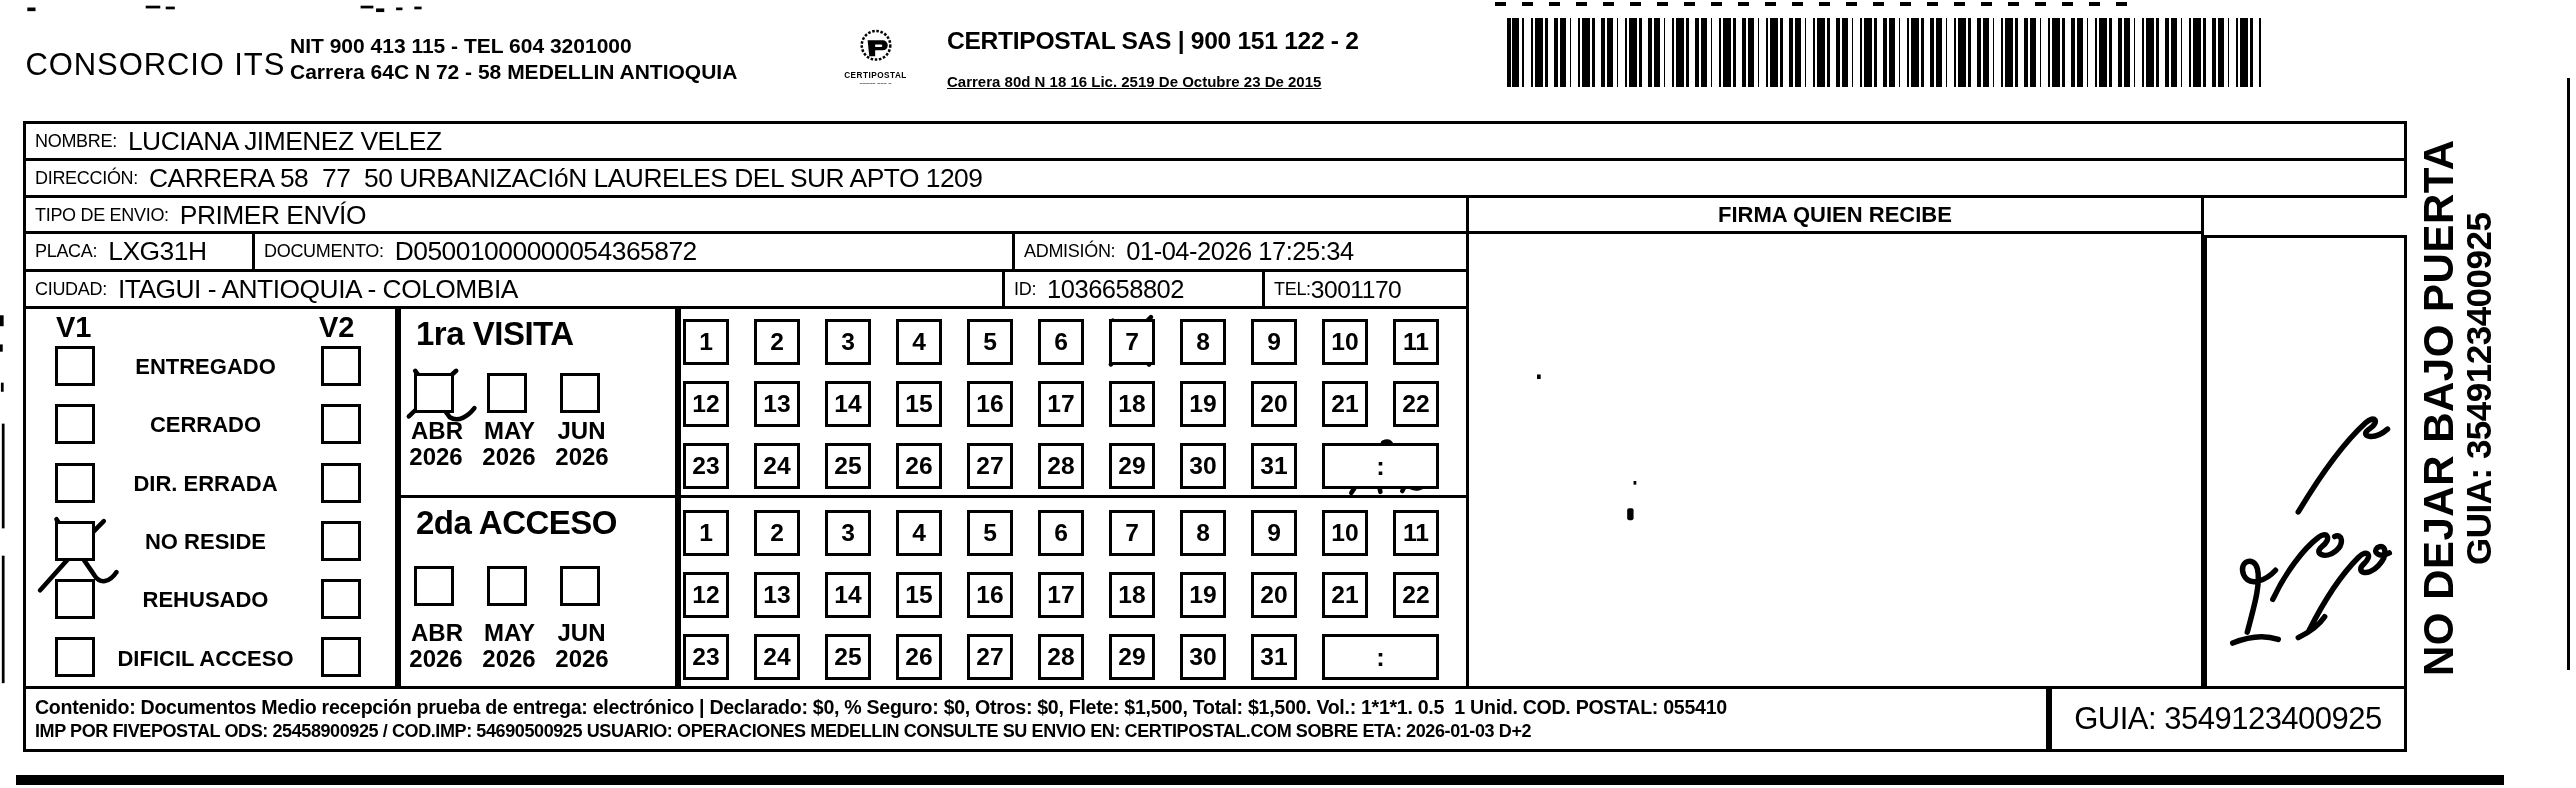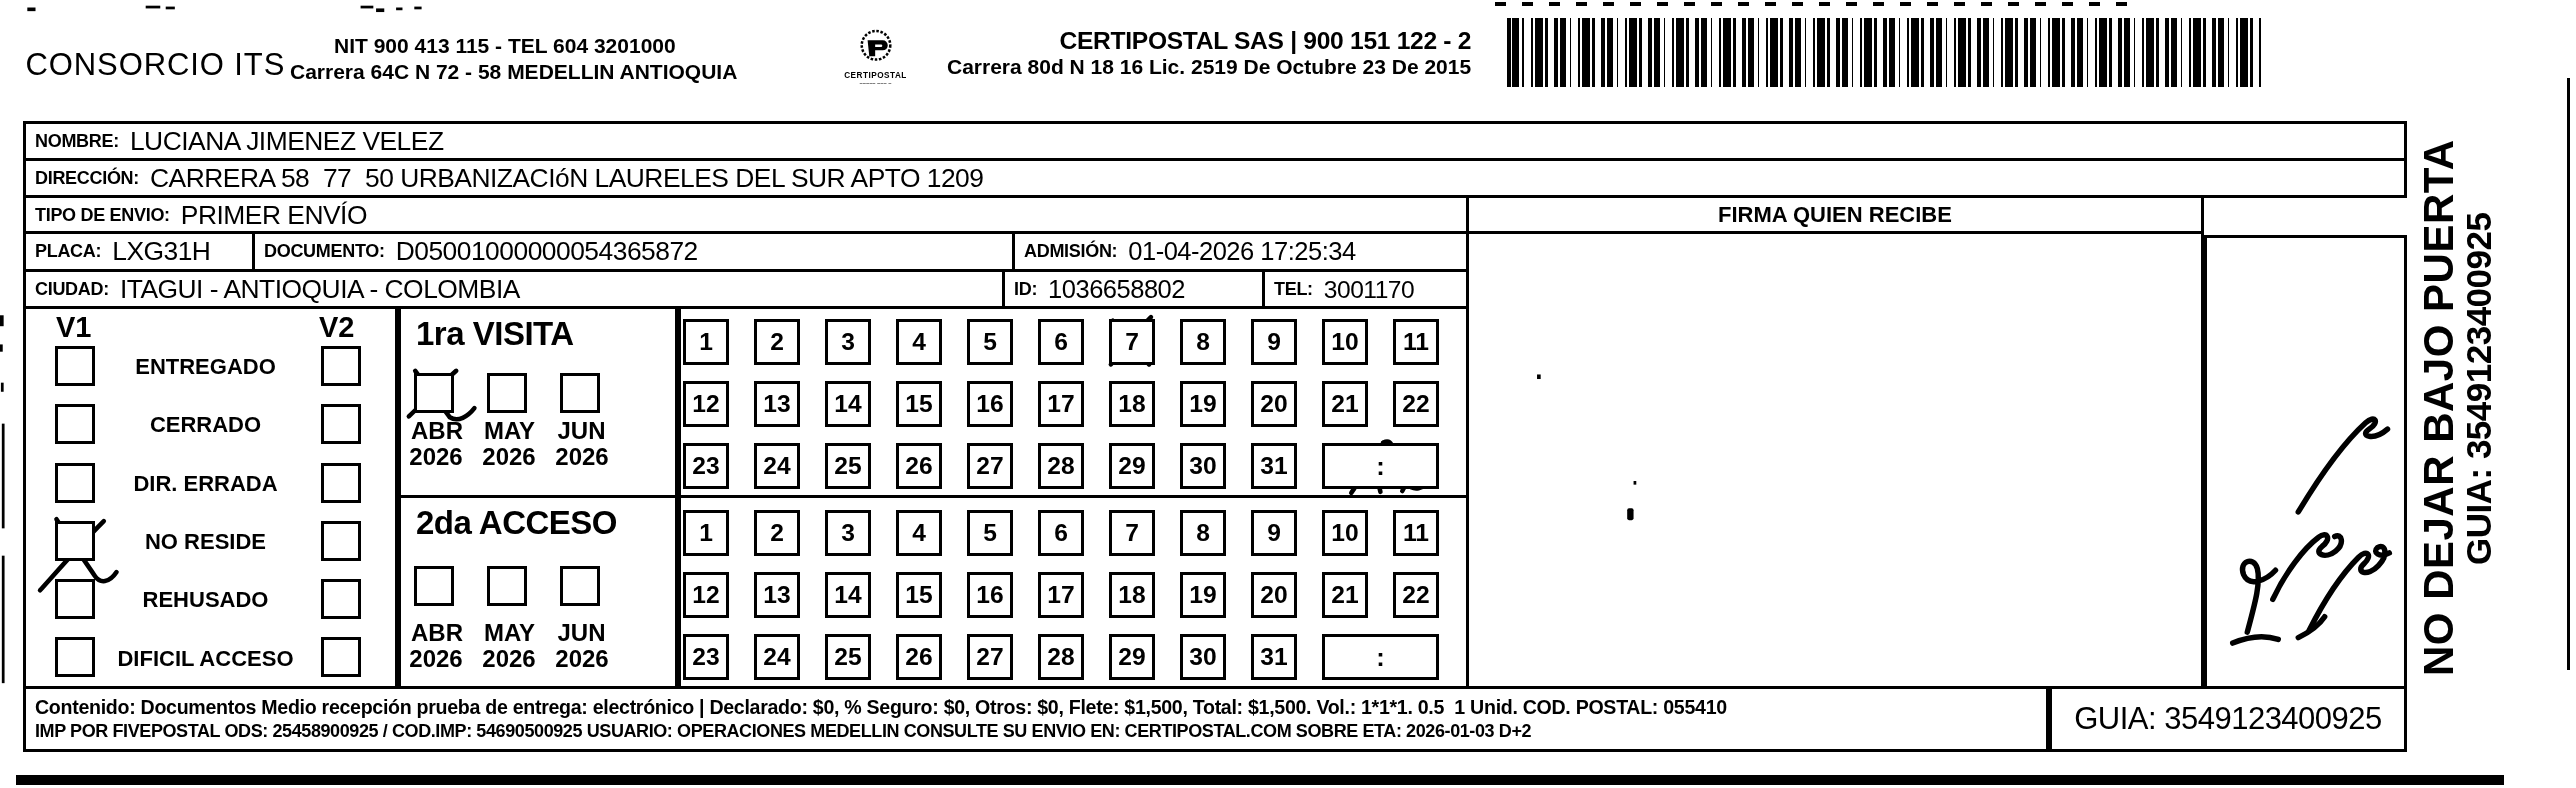--- a/index.html
+++ b/index.html
@@ -1,21 +1,21 @@
 <!DOCTYPE html>
 <html style="font-size:14.6px"><head>
 <meta charset="utf-8">
 <style>
   html,body{margin:0;padding:0;background:#ffffff;}
   #canvas{position:relative;width:2576px;height:789px;background:#ffffff;overflow:hidden;
           font-family:"Liberation Sans","DejaVu Sans",sans-serif;color:#000;}
   .abs{position:absolute;box-sizing:border-box;}
   .box{border:3.6px solid #000;background:#fff;}
   .cell{border:3.6px solid #000;background:#fff;display:flex;align-items:center;padding-left:9px;gap:11px;}
-  .flabel{font-size:18px;font-weight:700;letter-spacing:-0.3px;white-space:pre;}
+  .flabel{font-size:18px;font-weight:400;letter-spacing:-0.3px;white-space:pre;}
   .fvalue{font-size:26.4px;font-weight:400;letter-spacing:-0.5px;white-space:pre;}
   .hdrcell{border:3.6px solid #000;background:#fff;display:flex;align-items:center;justify-content:center;
            font-size:22px;font-weight:700;}
   .cklabel{font-size:22px;font-weight:700;text-align:center;}
   .ckhead{font-size:29px;font-weight:700;}
   .checkbox{border:3.6px solid #000;background:#fff;width:40px;height:40px;}
   .daycell{border:3.6px solid #000;background:#fff;width:46px;height:46px;display:flex;align-items:center;
            justify-content:center;font-size:24.6px;font-weight:700;}
   .timecell{border:3.6px solid #000;background:#fff;width:117px;height:46px;display:flex;align-items:center;
             justify-content:center;font-size:25.5px;font-weight:700;}
@@ -31,36 +31,36 @@
   svg.overlay{position:absolute;left:0;top:0;pointer-events:none;}
 </style>
 </head>
 <body>
 
 <div id="canvas">
 
   <div class="abs" style="left:25.5px;top:47px;font-size:31px;font-weight:400;letter-spacing:0.9px;">CONSORCIO ITS</div>
 
   <div class="abs" style="left:290px;top:33px;line-height:25.5px;">
-    <div style="font-size:21px;font-weight:700;margin-left:44px;">NIT 900 413 115 - TEL 604 3201000</div>
+    <div style="font-size:21px;font-weight:700;">NIT 900 413 115 - TEL 604 3201000</div>
     <div style="font-size:21px;font-weight:700;">Carrera 64C N 72 - 58 MEDELLIN ANTIOQUIA</div>
   </div>
 
   <div class="abs" style="left:840px;top:25.5px;width:71px;text-align:center;">
     <svg width="42" height="42" viewBox="0 0 50 50">
       <circle cx="25" cy="23" r="17" fill="none" stroke="#000" stroke-width="3" stroke-dasharray="3 2"></circle>
       <path fill="#000" d="M15 17 h18 a6 6 0 0 1 0 12 h-9 v7 h-7 z M24 22 v3 h7 a1.5 1.5 0 0 0 0-3 z"></path>
     </svg>
     <div style="font-size:8.2px;font-weight:700;letter-spacing:0.5px;">CERTIPOSTAL</div>
     <div style="font-size:5.5px;font-weight:700;">~~~~~ ~~~ ~</div>
   </div>
 
   <div class="abs" style="left:947px;top:27px;">
     <div style="font-size:24.6px;font-weight:700;letter-spacing:-0.3px;text-align:right;">CERTIPOSTAL SAS | 900 151 122 - 2</div>
-    <div style="font-size:21px;font-weight:700;margin-top:0;">Carrera 80d N 18 16  Lic. 2519 De Octubre 23 De 2015</div>
+    <div style="font-size:15px;font-weight:700;margin-top:18px;text-decoration:underline;">Carrera 80d N 18 16  Lic. 2519 De Octubre 23 De 2015</div>
   </div>
 
   <div class="abs barcode" style="left:1507px;top:18px;width:754px;height:69px;"></div>
   <div class="abs dashline" style="left:1495px;top:1.8px;width:647px;height:4.6px;"></div>
 
   <div class="abs cell" style="left:23px;top:121px;width:2384px;height:41px;">
     <span class="flabel">NOMBRE:</span>
     <span class="fvalue">LUCIANA JIMENEZ VELEZ</span>
   </div>
   <div class="abs cell" style="left:23px;top:158px;width:2384px;height:40px;">
@@ -87,21 +87,21 @@
   </div>
 
   <div class="abs cell" style="left:23px;top:269px;width:983px;height:41px;">
     <span class="flabel">CIUDAD:</span>
     <span class="fvalue">ITAGUI - ANTIOQUIA - COLOMBIA</span>
   </div>
   <div class="abs cell" style="left:1002px;top:269px;width:264px;height:41px;">
     <span class="flabel">ID:</span>
     <span class="fvalue" style="font-size:25.5px;">1036658802</span>
   </div>
-  <div class="abs cell" style="left:1262px;top:269px;width:208px;height:41px;gap:11px;">
+  <div class="abs cell" style="left:1262px;top:269px;width:208px;height:41px;gap:0;">
     <span class="flabel">TEL:</span>
     <span class="fvalue" style="font-size:24.6px;">3001170</span>
   </div>
 
   <div class="abs box" style="left:23px;top:306px;width:375px;height:383px;"></div>
   <div class="abs box" style="left:398px;top:306px;width:280px;height:193px;"></div>
   <div class="abs box" style="left:678px;top:306px;width:791px;height:193px;"></div>
   <div class="abs box" style="left:398px;top:495px;width:280px;height:194px;"></div>
   <div class="abs box" style="left:678px;top:495px;width:791px;height:194px;"></div>
 

